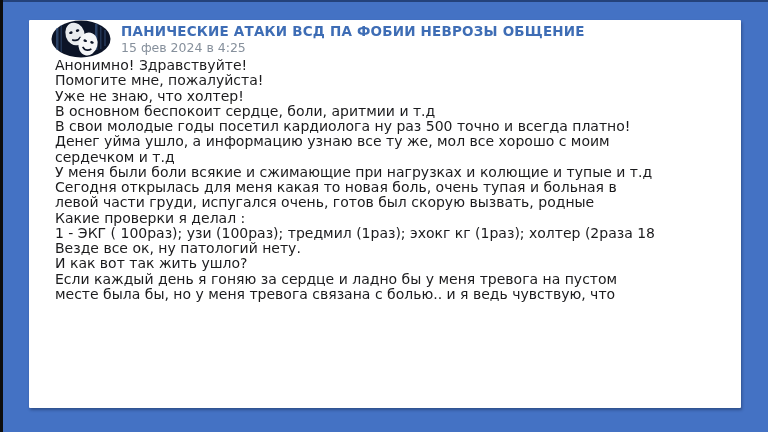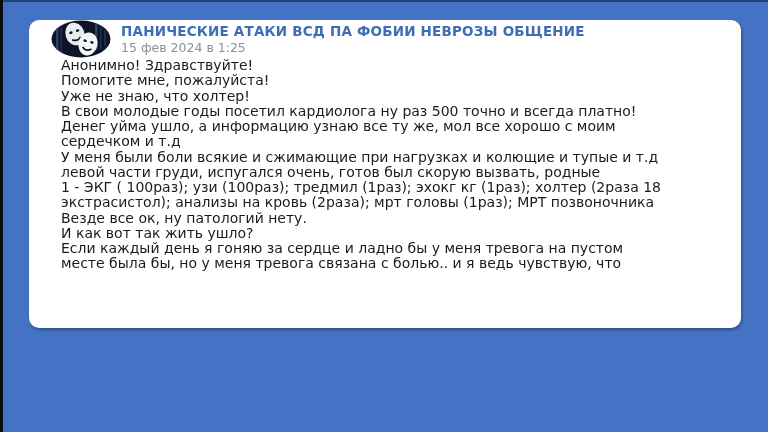--- a/index.html
+++ b/index.html
@@ -15,23 +15,23 @@
     width: 768px; height: 2px;
     background: var(--edge-navy, #24427a);
   }
   .edge-left {
     position: absolute; left: 0; top: 0;
     width: 3px; height: 432px;
     background: var(--edge-black, #0d0d0d);
   }
   .panel {
     position: absolute; left: 29px; top: 20px;
-    width: 712px; height: 308px;
+    width: 712px; height: 388px;
     background: #ffffff;
-    border-radius: 10px;
+    border-radius: 1px;
     box-shadow: 1px 2px 3px rgba(10,15,35,0.35);
     overflow: hidden;
   }
   .avatar {
     position: absolute; left: 22px; top: 0px;
     width: 60px; height: 38px;
     display: block;
   }
   .group-name {
     position: absolute; left: 92px; top: 3px;
@@ -43,21 +43,21 @@
     cursor: pointer;
   }
   .post-date {
     position: absolute; left: 92px; top: 20px;
     font-size: 12.5px;
     color: var(--date-gray, #86909c);
     white-space: nowrap;
     cursor: pointer;
   }
   .post-body {
-    position: absolute; left: 32px; top: 38px;
+    position: absolute; left: 26px; top: 38px;
     width: 690px;
     color: var(--text-black, #1b1b1d);
     font-size: 14px;
     line-height: 15.25px;
   }
   .line { white-space: pre; }
   .emoji {
     display: inline-block;
     width: 14px; height: 14px;
     vertical-align: -2px;
@@ -89,31 +89,33 @@
       <g transform="rotate(14 37 24)">
         <ellipse cx="37" cy="24" rx="9.5" ry="11.5" fill="#f5f6f8"></ellipse>
         <ellipse cx="33.5" cy="21.5" rx="1.8" ry="1.3" fill="#0c1427"></ellipse>
         <ellipse cx="40.5" cy="21.5" rx="1.8" ry="1.3" fill="#0c1427"></ellipse>
         <path d="M32.5 28 q4.5 4.5 9 0" stroke="#0c1427" stroke-width="1.6" fill="none"></path>
       </g>
     </svg>
   </span>
 
   <a class="group-name">ПАНИЧЕСКИЕ АТАКИ ВСД ПА ФОБИИ НЕВРОЗЫ ОБЩЕНИЕ</a>
-  <div class="post-date">15 фев 2024 в 1:25</div>
+  <div class="post-date">15 фев 2024 в 4:25</div>
 
   <div class="post-body">
       <div class="line">Анонимно! Здравствуйте!</div>
       <div class="line">Помогите мне, пожалуйста!</div>
       <div class="line">Уже не знаю, что холтер!</div>
+      <div class="line">В основном беспокоит сердце, боли, аритмии и т.д</div>
       <div class="line">В свои молодые годы посетил кардиолога ну раз 500 точно и всегда платно!</div>
       <div class="line">Денег уйма ушло, а информацию узнаю все ту же, мол все хорошо с моим</div>
       <div class="line">сердечком и т.д</div>
       <div class="line">У меня были боли всякие и сжимающие при нагрузках и колющие и тупые и т.д</div>
+      <div class="line">Сегодня открылась для меня какая то новая боль, очень тупая и больная в</div>
       <div class="line">левой части груди, испугался очень, готов был скорую вызвать, родные</div>
+      <div class="line">Какие проверки я делал :</div>
       <div class="line">1 - ЭКГ ( 100раз); узи (100раз); тредмил (1раз); эхокг кг (1раз); холтер (2раза 18</div>
-      <div class="line">экстрасистол); анализы на кровь (2раза); мрт головы (1раз); МРТ позвоночника</div>
       <div class="line">Везде все ок, ну патологий нету.</div>
       <div class="line">И как вот так жить ушло?</div>
       <div class="line">Если каждый день я гоняю за сердце и ладно бы у меня тревога на пустом</div>
       <div class="line">месте была бы, но у меня тревога связана с болью.. и я ведь чувствую, что</div>
     </div>
 </div>
 
 </body></html>

